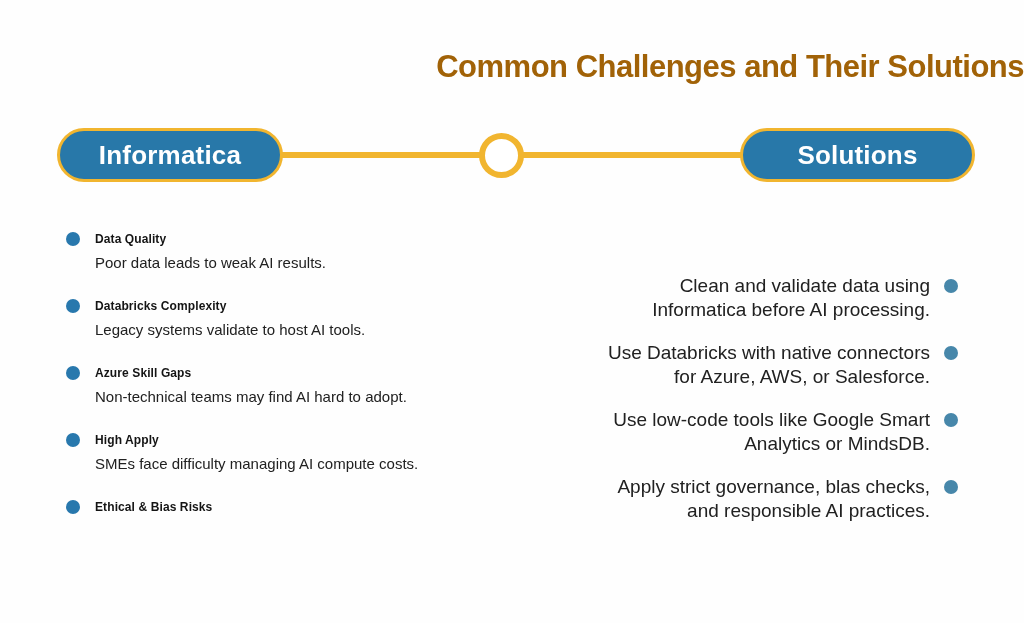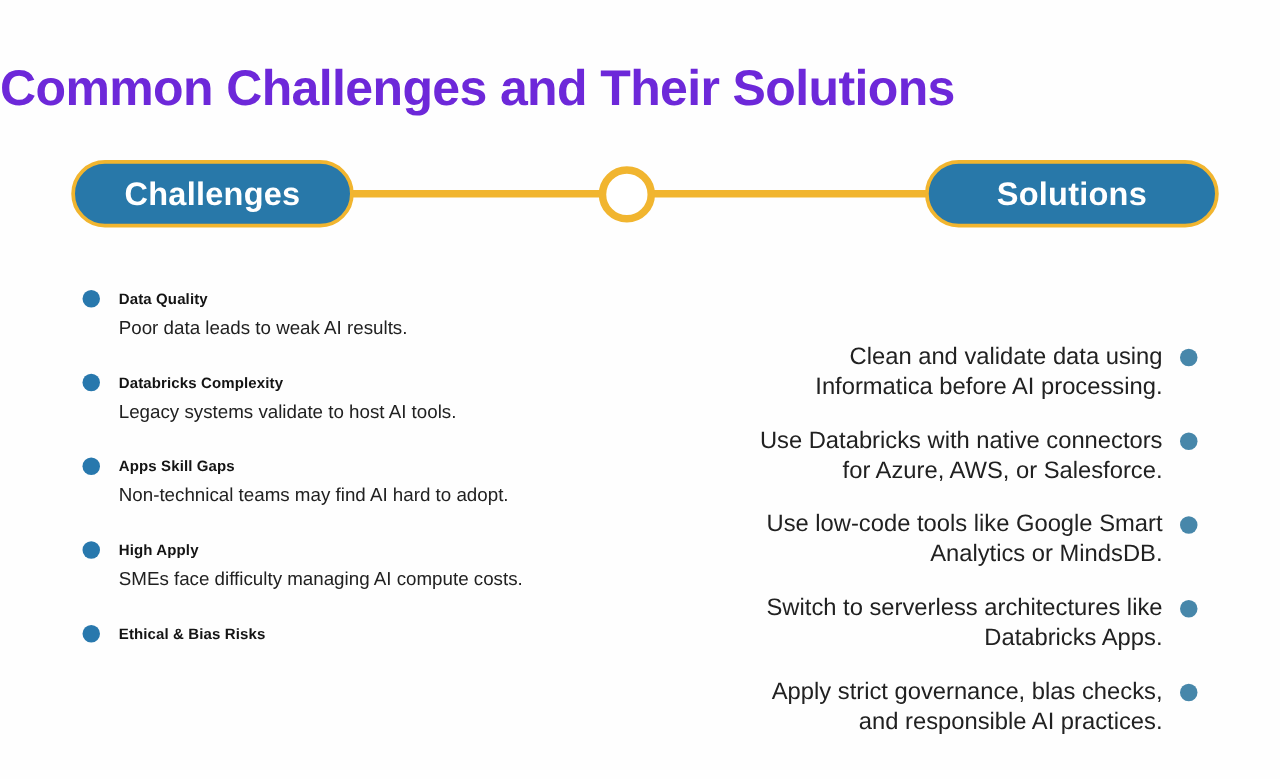--- a/index.html
+++ b/index.html
@@ -15,25 +15,25 @@
     overflow: hidden;
   }
 
   
   .page-title {
     position: absolute;
     top: 49px;
     left: 0;
     right: 0;
     margin: 0;
-    text-align: left;
-    font-size: 40px;
+    text-align: right;
+    font-size: 31px;
     font-weight: bold;
     letter-spacing: -0.5px;
-    color: #6d28d9;
+    color: #a16207;
   }
 
   
   .timeline {
     position: absolute;
     top: 128px;
     left: 0;
     width: 1024px;
     height: 54px;
   }
@@ -140,21 +140,21 @@
 <body>
 
 <div class="canvas">
 
   <h1 class="page-title">Common Challenges and Their Solutions</h1>
 
   <div class="timeline">
     <div class="connector-line"></div>
     <div class="connector-circle"></div>
     <div class="pill pill-left">
-      <span class="pill-label">Challenges</span>
+      <span class="pill-label">Informatica</span>
     </div>
     <div class="pill pill-right">
       <span class="pill-label">Solutions</span>
     </div>
   </div>
 
   <div class="challenges-col">
     <div class="c-row">
       <span class="dot dot-left"></span>
       <div>
@@ -165,21 +165,21 @@
     <div class="c-row">
       <span class="dot dot-left"></span>
       <div>
         <div class="c-title">Databricks Complexity</div>
         <div class="c-desc">Legacy systems validate to host AI tools.</div>
       </div>
     </div>
     <div class="c-row">
       <span class="dot dot-left"></span>
       <div>
-        <div class="c-title">Apps Skill Gaps</div>
+        <div class="c-title">Azure Skill Gaps</div>
         <div class="c-desc">Non-technical teams may find AI hard to adopt.</div>
       </div>
     </div>
     <div class="c-row">
       <span class="dot dot-left"></span>
       <div>
         <div class="c-title">High Apply</div>
         <div class="c-desc">SMEs face difficulty managing AI compute costs.</div>
       </div>
     </div>
@@ -201,24 +201,19 @@
       <div class="s-text">Use Databricks with native connectors
 for Azure, AWS, or Salesforce.</div>
       <span class="dot dot-right"></span>
     </div>
     <div class="s-row">
       <div class="s-text">Use low-code tools like Google Smart
 Analytics or MindsDB.</div>
       <span class="dot dot-right"></span>
     </div>
     <div class="s-row">
-      <div class="s-text">Switch to serverless architectures like
-Databricks Apps.</div>
-      <span class="dot dot-right"></span>
-    </div>
-    <div class="s-row">
       <div class="s-text">Apply strict governance, blas checks,
 and responsible AI practices.</div>
       <span class="dot dot-right"></span>
     </div>
   </div>
 
 </div>
 
 </body></html>

